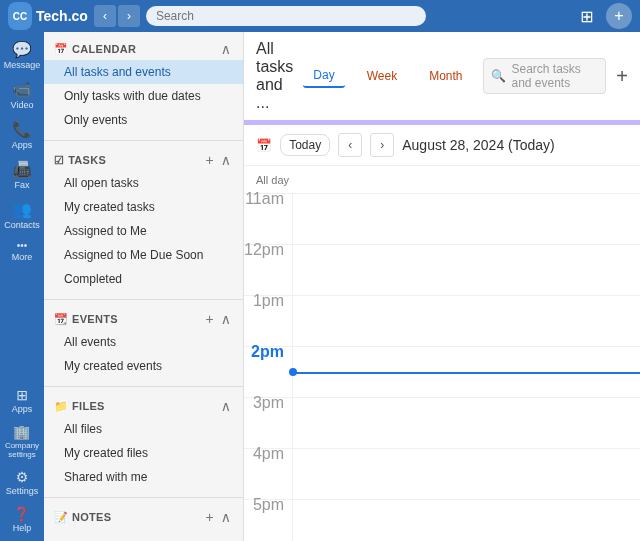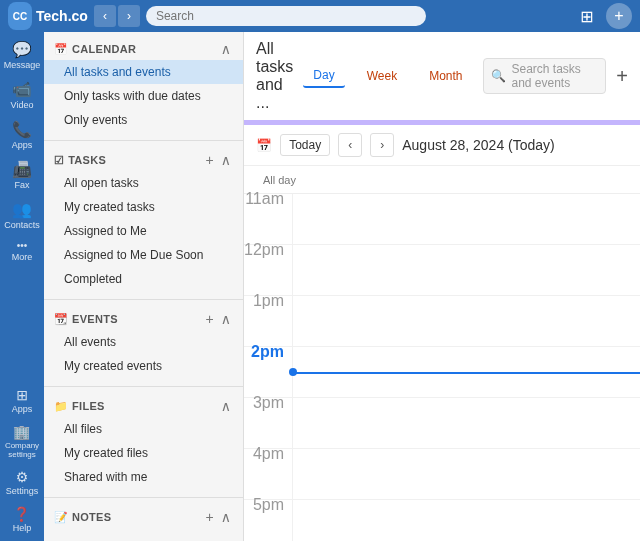--- a/index.html
+++ b/index.html
@@ -199,21 +199,21 @@
       flex-shrink: 0;
     }
     .date-nav-btn {
       background: none; border: 1px solid #ddd; cursor: pointer;
       width: 24px; height: 24px; border-radius: 3px;
       display: flex; align-items: center; justify-content: center;
       font-size: 12px; color: #555;
     }
     .today-btn {
       background: none; border: 1px solid #ddd; cursor: pointer;
-      padding: 3px 8px; border-radius: 3px;
+      padding: 3px 8px; border-radius: 8px;
       font-size: 12px; color: #333;
     }
     .date-title {
       font-size: 14px; font-weight: 500; color: #333;
     }
 
     
     .cal-body {
       flex: 1;
       overflow-y: auto;
@@ -221,21 +221,20 @@
     }
     .all-day-row {
       display: flex;
       align-items: center;
       padding: 4px 12px;
       border-bottom: 1px solid #eee;
       font-size: 11px;
       color: #777;
       min-height: 28px;
       flex-shrink: 0;
-      text-align: right;
     }
     .all-day-label {
       width: 40px;
     }
     .time-grid {
       position: relative;
     }
     .time-row {
       display: flex;
       align-items: flex-start;

